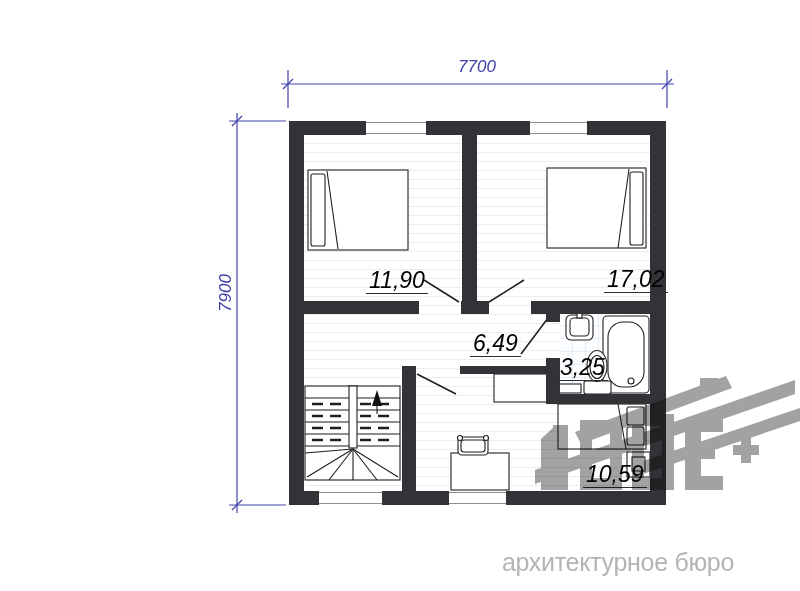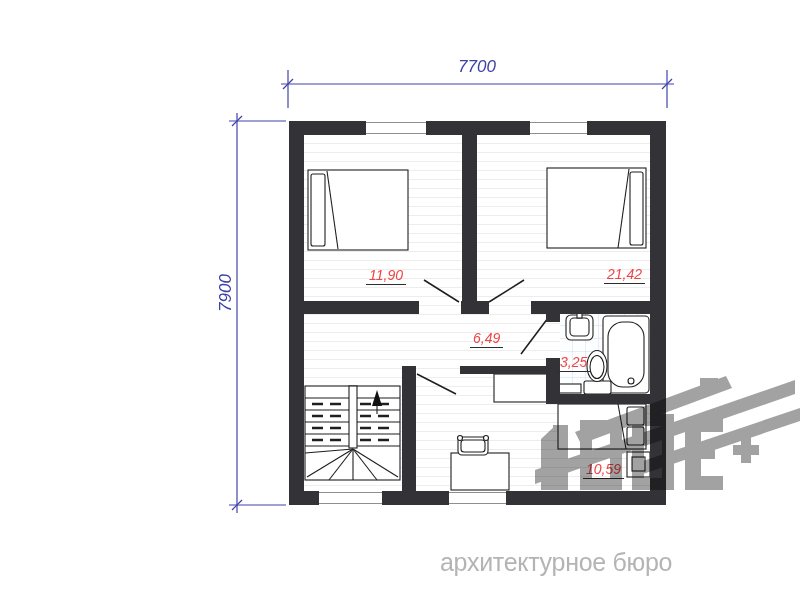--- a/index.html
+++ b/index.html
@@ -11,39 +11,39 @@
   
   .wall{fill:#333337;stroke:none;}
   .thin{stroke:#1f1f1f;stroke-width:1.1;fill:#ffffff;}
   .thinline{stroke:#1f1f1f;stroke-width:1.1;fill:none;}
   .leaf{stroke:#1f1f1f;stroke-width:1.5;fill:none;}
   .winframe{stroke:#8f8f8f;stroke-width:1;fill:none;}
   .dim{stroke:#4143ab;stroke-width:1.2;fill:none;}
   .dash{stroke:#1f1f1f;stroke-width:2.4;fill:none;}
   
   .arealabel{
-    position:absolute;font-size:14px;font-style:italic;color:#ef4444;
+    position:absolute;font-size:23px;font-style:italic;color:#000000;
     white-space:nowrap;line-height:1.05;
   }
   .arealabel span{display:inline-block;border-bottom:1.2px solid #2d2d2d;padding:0 3px 1px 3px;}
   .dimlabel{
     position:absolute;font-size:17px;font-style:italic;color:#3e40a6;
     text-align:center;white-space:nowrap;
   }
   .dim-h{left:441px;top:57px;width:72px;}
   .dim-v{left:190px;top:283px;width:72px;height:20px;transform:rotate(-90deg);transform-origin:center;}
   
   .watermark{position:absolute;left:0;top:0;width:800px;height:591px;mix-blend-mode:multiply;pointer-events:none;}
   .wm-shape{fill:#a2a2a2;}
   .wm-title{
     position:absolute;left:440px;top:492px;width:356px;text-align:right;
     font-size:50px;font-weight:bold;letter-spacing:0px;color:#a6a6a6;line-height:1.05;
   }
   .wm-sub{
-    position:absolute;left:440px;top:549px;width:356px;text-align:left;
+    position:absolute;left:440px;top:549px;width:356px;text-align:center;
     font-size:25px;color:#b4b4b4;letter-spacing:-0.3px;line-height:1.1;
   }
 </style>
 </head>
 <body>
 
 <div class="stage">
 
   <svg width="800" height="591" viewBox="0 0 800 591">
     <defs>
@@ -209,21 +209,21 @@
     </g>
   </svg>
 
   <div class="dimlabel dim-h">7700</div>
   <div class="dimlabel dim-v">7900</div>
 
   <div class="arealabel" style="left:366px;top:268px;">
     <span>11,90</span>
   </div>
   <div class="arealabel" style="left:604px;top:267px;">
-    <span>21,42</span>
+    <span>17,02</span>
   </div>
   <div class="arealabel" style="left:470px;top:331px;font-style:italic;">
     <span>6,49</span>
   </div>
   <div class="arealabel" style="left:557px;top:339px;margin-top:16px;">
     <span>3,25</span>
   </div>
   <div class="arealabel" style="left:583px;top:462px;">
     <span>10,59</span>
   </div>

